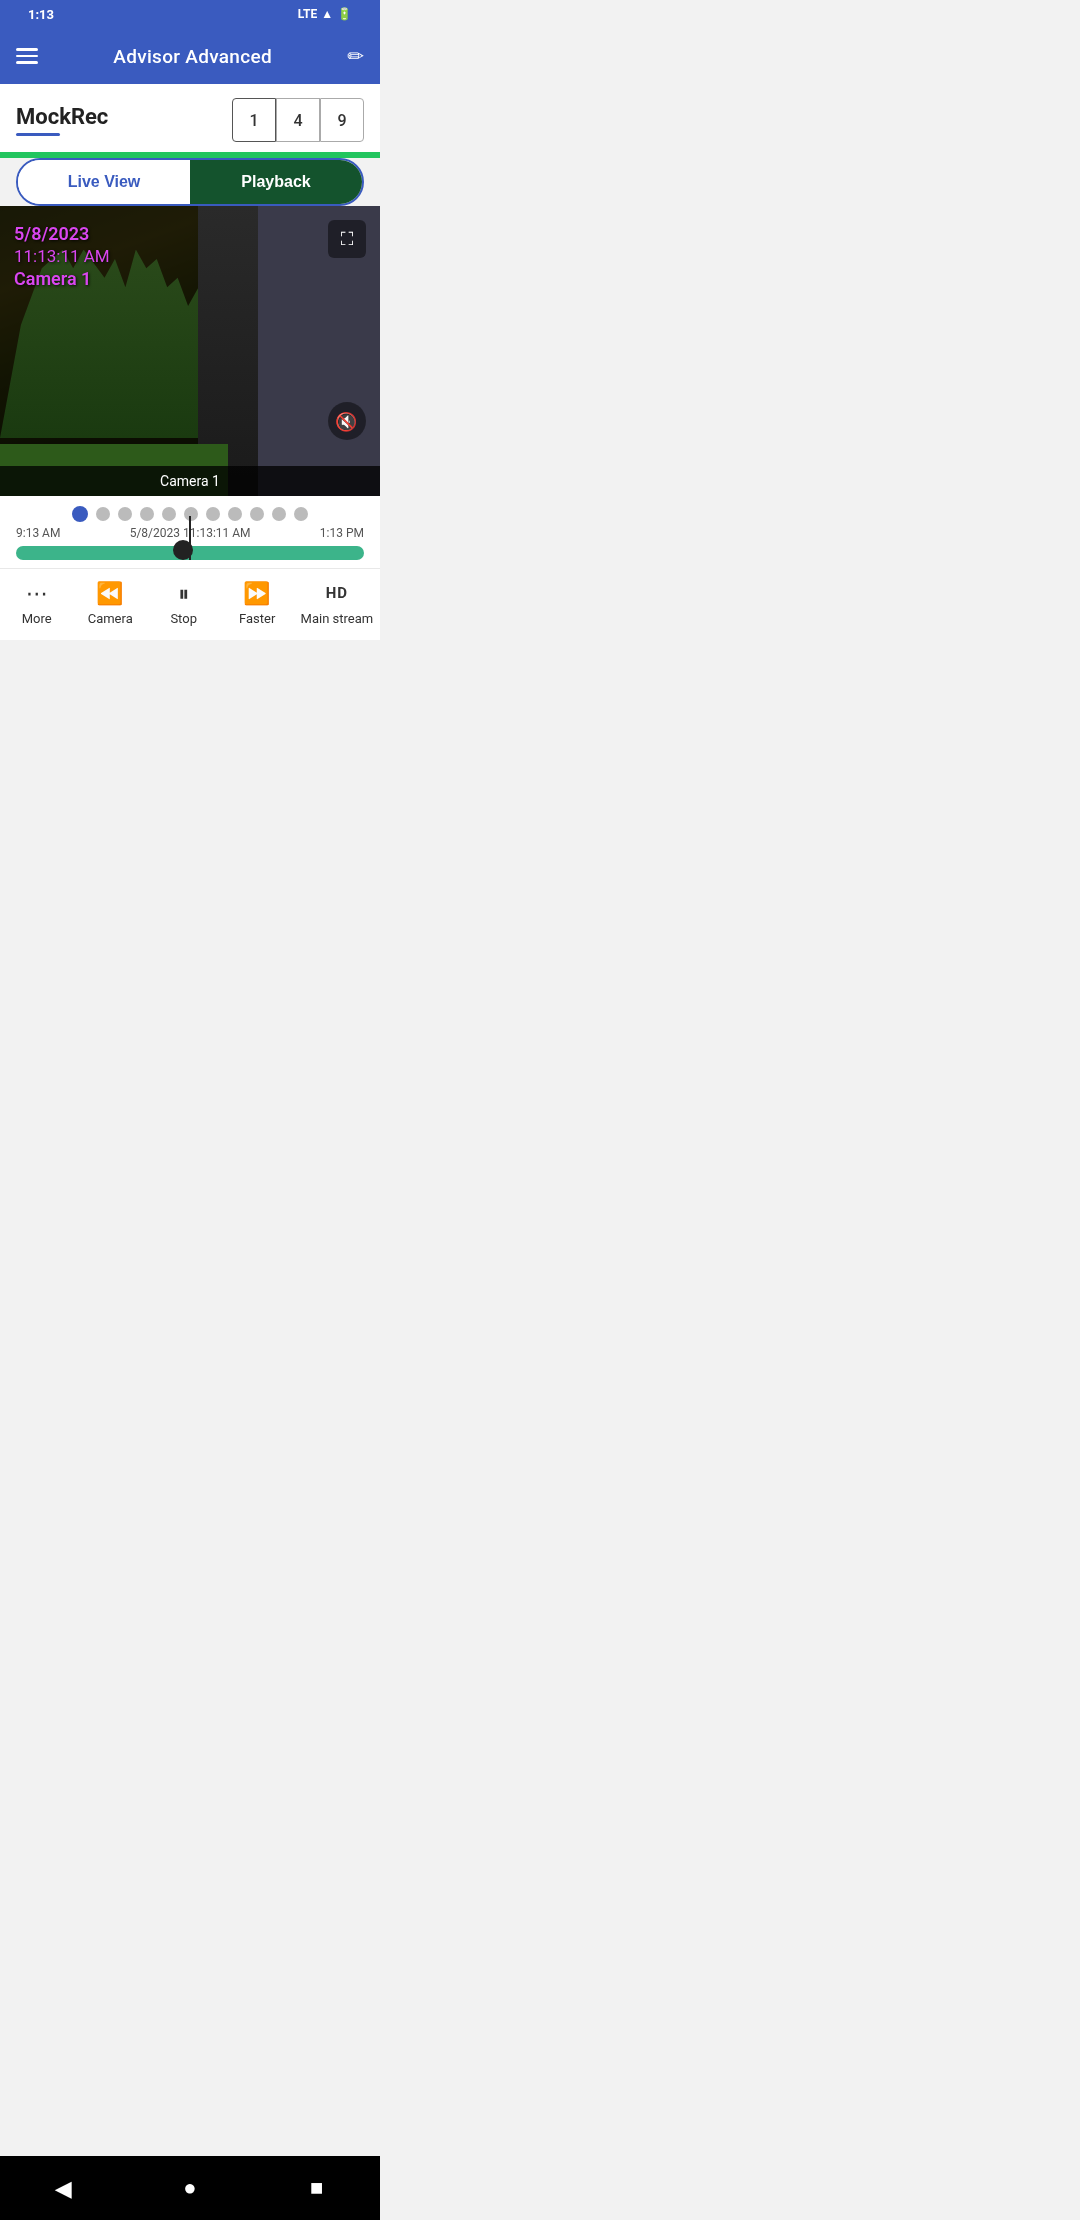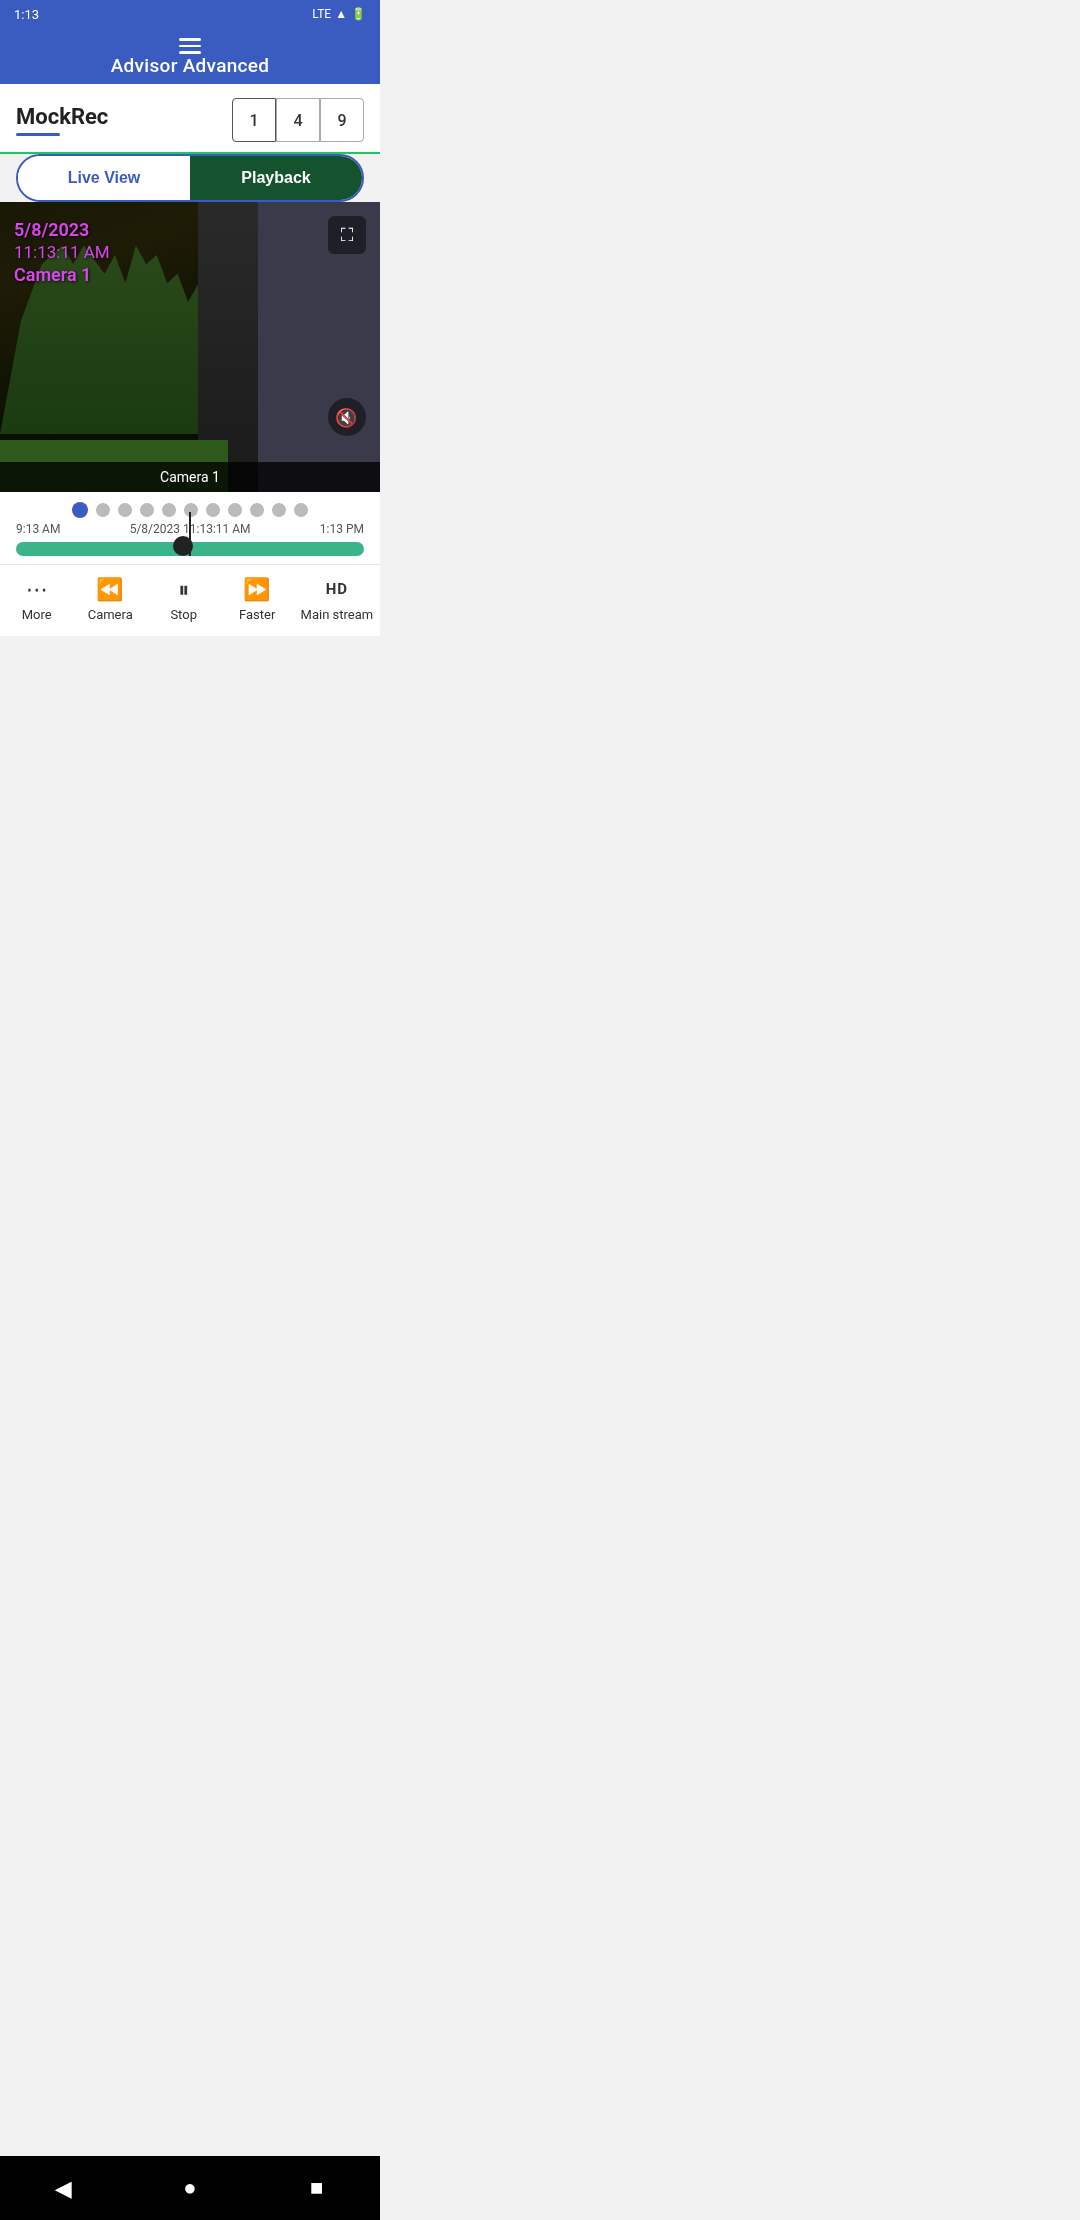--- a/index.html
+++ b/index.html
@@ -12,38 +12,37 @@
       overflow-x: hidden;
     }
 
     
     .status-bar {
       background: #3a5bbf;
       color: #fff;
       display: flex;
       justify-content: space-between;
       align-items: center;
-      padding: 6px 14px;
+      padding: 6px 28px;
       font-size: 13px;
-      font-weight: 400;
+      font-weight: 700;
       height: 28px;
     }
     .status-left { display: flex; align-items: center; gap: 4px; }
     .status-right { display: flex; align-items: center; gap: 4px; font-size: 12px; }
 
     
     .top-bar {
       background: #3a5bbf;
       color: #fff;
       display: flex;
       align-items: center;
       justify-content: space-between;
       padding: 10px 16px;
       height: 56px;
-      flex-direction: column;
     }
     .hamburger-icon {
       display: flex; flex-direction: column; gap: 4px; cursor: pointer;
     }
     .hamburger-icon span {
       display: block; width: 22px; height: 2.5px; background: #fff; border-radius: 2px;
     }
     .top-bar-title {
       font-size: 19px; font-weight: 500; letter-spacing: 0.3px;
     }
@@ -51,21 +50,21 @@
       font-size: 20px; cursor: pointer; color: #fff;
     }
 
     
     .device-header {
       background: #fff;
       padding: 14px 16px 10px;
       display: flex;
       align-items: center;
       justify-content: space-between;
-      border-bottom: 2px solid #22c55e;
+      border-bottom: 6px solid #22c55e;
     }
     .device-name {
       font-size: 22px; font-weight: 700; color: #222;
       position: relative;
     }
     .device-name::after {
       content: '';
       display: block;
       width: 44px; height: 3px;
       background: #3a5bbf;

